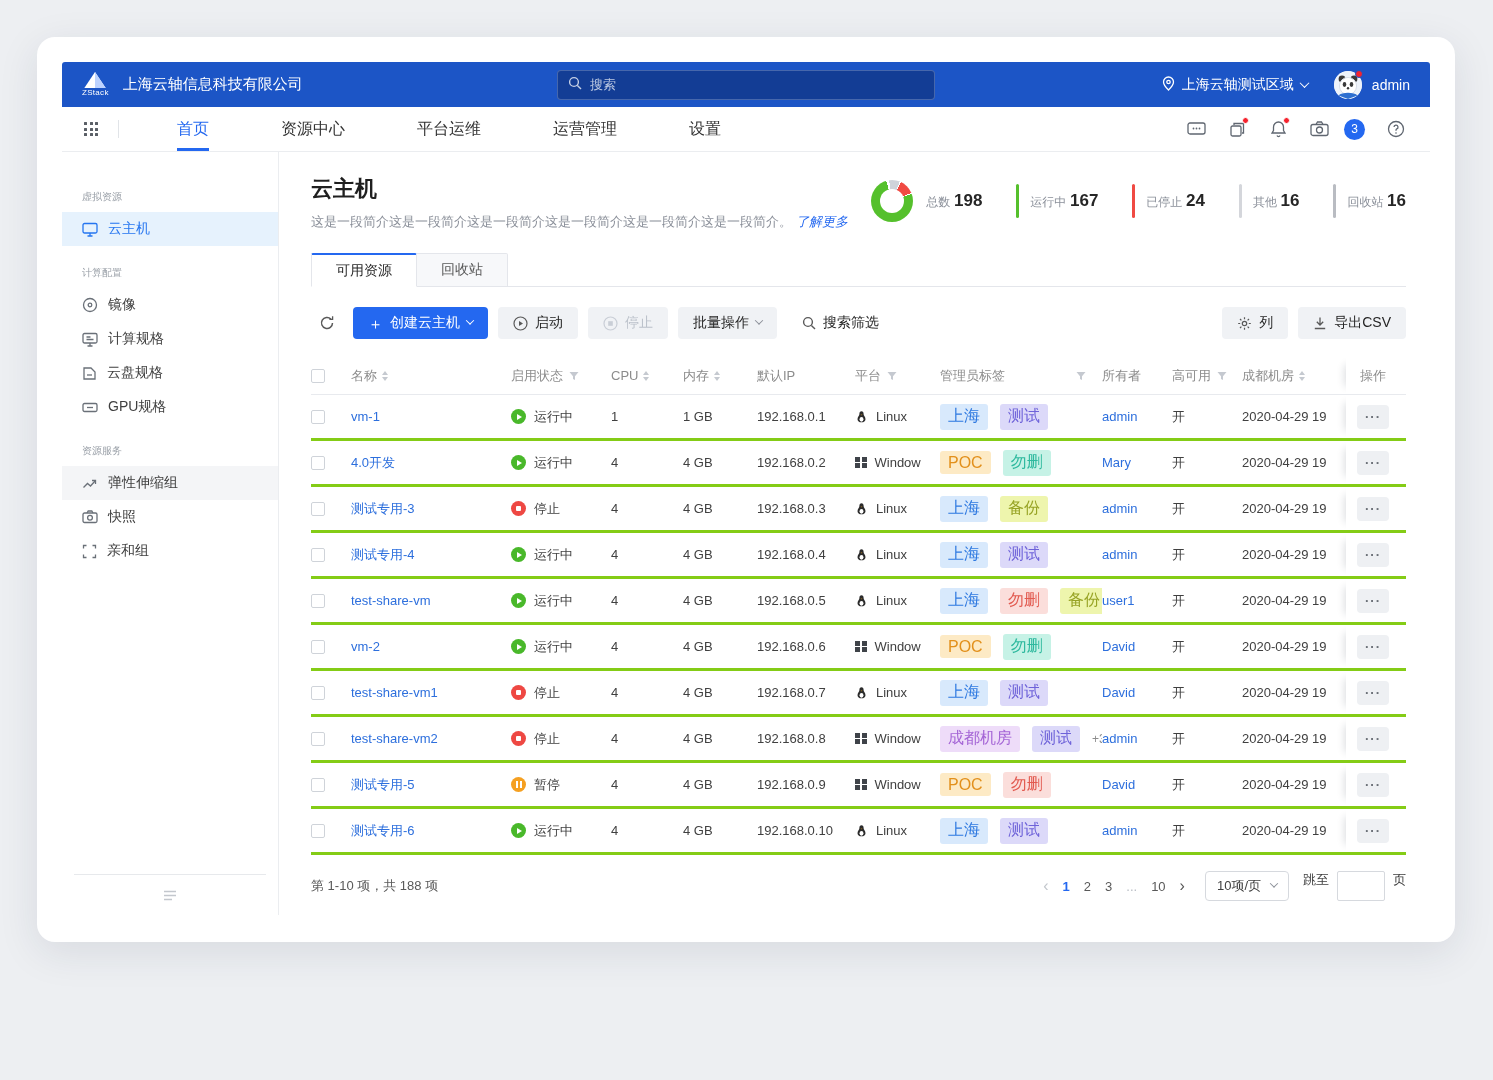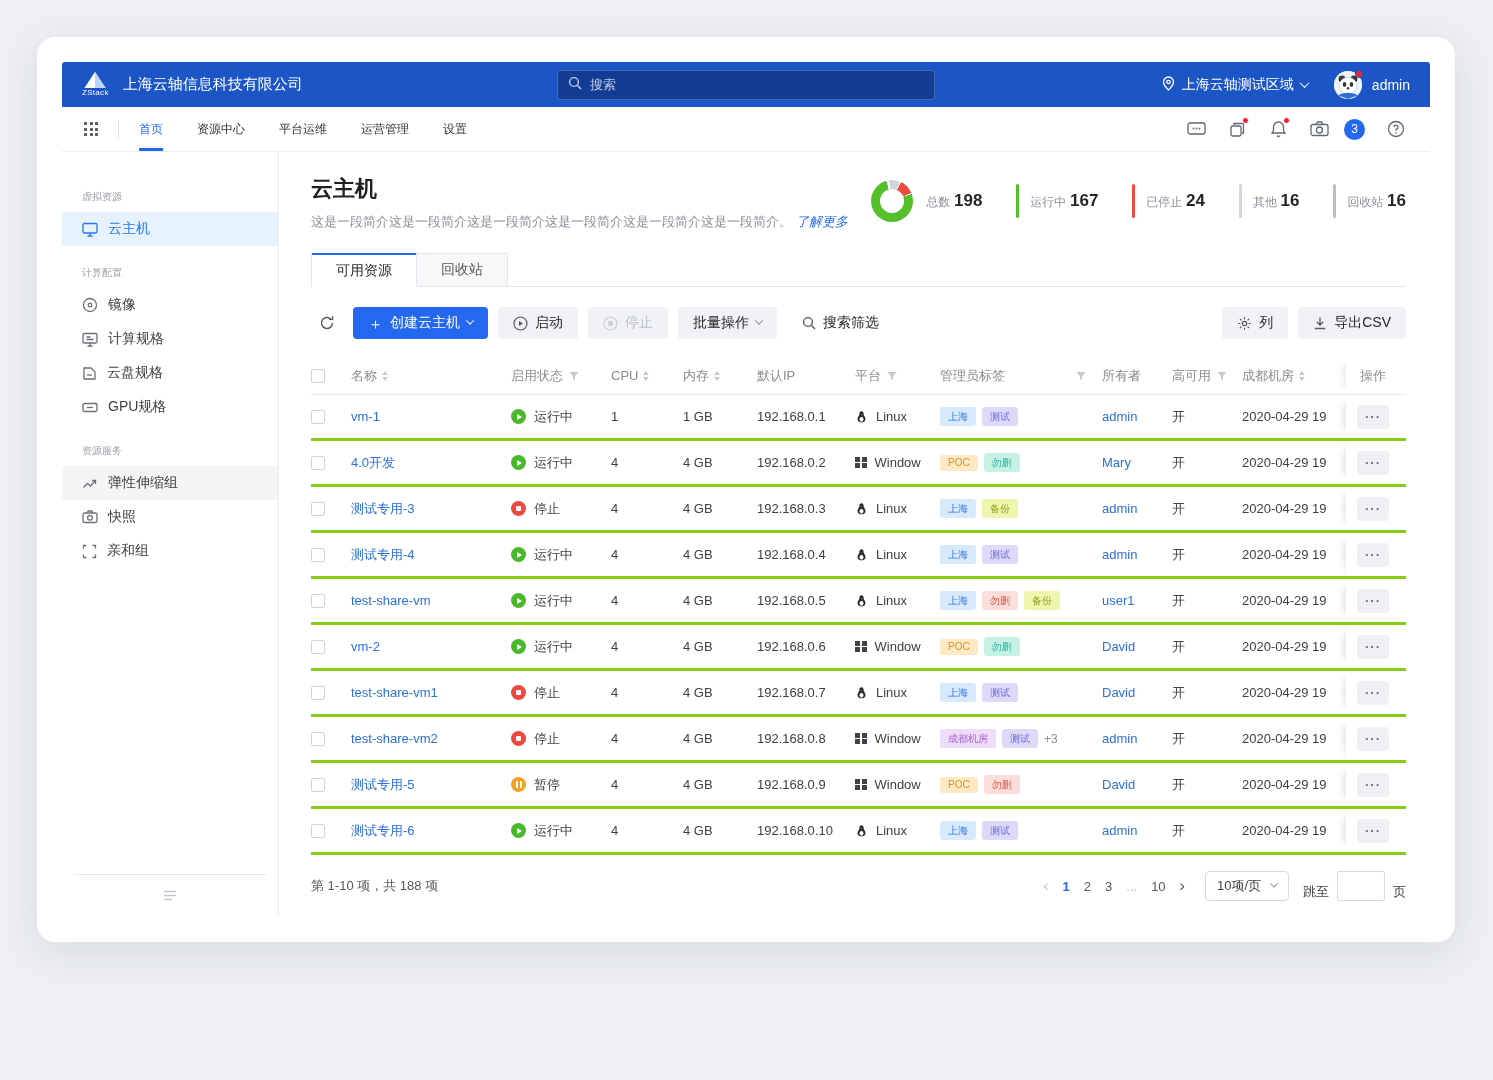--- a/index.html
+++ b/index.html
@@ -24,21 +24,21 @@
   .avatar { width:28px; height:28px; border-radius:50%; overflow:hidden; display:block; background:#eef3fa; }
   .reddot { position:absolute; width:8px; height:8px; background:#f5222d; border:1.5px solid #1c55c6; border-radius:50%; top:-1px; right:-1px; }
   .username { font-size:14px; }
 
   
   .navbar { height:45px; background:#fff; border-bottom:1px solid #ebedf0; display:flex; align-items:center; padding:0 24px 0 22px; flex:none; }
   .grid-icon { display:grid; grid-template-columns:repeat(3,3px); grid-gap:2.5px; cursor:pointer; }
   .grid-icon i { width:3px; height:3px; background:#5a5f66; border-radius:.5px; }
   .nav-divider { width:1px; height:18px; background:#e1e4e8; margin:0 20px; }
   .nav-items { display:flex; align-items:center; gap:34px; height:100%; }
-  .nav-item { font-size:12px; color:#333; height:100%; display:flex; align-items:center; position:relative; cursor:pointer; }
+  .nav-item { font-size:16px; color:#333; height:100%; display:flex; align-items:center; position:relative; cursor:pointer;margin-left:38px; }
   .nav-item.active { color:#2468f0; font-weight:500; }
   .nav-item.active::after { content:""; position:absolute; left:0; right:0; bottom:0; height:3px; background:#2468f0; }
   .nav-icons { margin-left:auto; display:flex; align-items:center; gap:21px; }
   .nico { position:relative; width:20px; height:20px; display:flex; align-items:center; justify-content:center; color:#5f6670; cursor:pointer; }
   .nico .reddot2 { position:absolute; width:7px; height:7px; background:#f5222d; border:1.5px solid #fff; border-radius:50%; top:-2px; right:-2px; }
   .badge-blue { width:21px; height:21px; border-radius:50%; background:#2468f0; color:#fff; font-size:12px; display:flex; align-items:center; justify-content:center; margin-left:-6px; cursor:pointer; }
 
   
   .app-body { flex:1; display:flex; min-height:0; }
 
@@ -114,21 +114,21 @@
   .st-ic { width:15px; height:15px; border-radius:50%; display:inline-flex; align-items:center; justify-content:center; margin-right:8px; flex:none; }
   .st-ic.running { background:#49b82a; }
   .st-ic.running i { width:0; height:0; border-left:5px solid #fff; border-top:3.5px solid transparent; border-bottom:3.5px solid transparent; margin-left:2px; }
   .st-ic.stopped { background:#ee4843; }
   .st-ic.stopped i { width:5px; height:5px; background:#fff; border-radius:1px; }
   .st-ic.paused { background:#f5a021; }
   .st-ic.paused i { width:6px; height:7px; border-left:2px solid #fff; border-right:2px solid #fff; }
   .plat-ic { margin-right:8px; display:inline-flex; align-items:center; }
   .win-ic { display:inline-grid; grid-template-columns:5px 5px; grid-gap:1.5px; }
   .win-ic i { width:5px; height:5px; background:#3f4349; }
-  .tag { font-size:10px; padding:2.5px 8px; border-radius:3px; margin-right:6px; white-space:nowrap; }
+  .tag { font-size:16px; padding:2.5px 8px; border-radius:3px; margin-right:12px; white-space:nowrap; }
   .tag-blue   { background:#d8e9fc; color:#2e79e0; }
   .tag-purple { background:#dcd9f9; color:#6e62d9; }
   .tag-orange { background:#fdeac5; color:#e2901c; }
   .tag-cyan   { background:#c6f2e6; color:#2eb99e; }
   .tag-lime   { background:#eef5ad; color:#97a324; }
   .tag-pink   { background:#fbdedb; color:#e25a50; }
   .tag-violet { background:#eedcf9; color:#a566d6; }
   .tag-extra  { font-size:12px; color:#8c8c8c; }
   .time-clip { display:inline-block; width:97px; overflow:hidden; white-space:nowrap; }
   .more-btn { width:32px; height:24px; background:#eef0f3; border:none; border-radius:4px; color:#6a6f76; font-size:13px; font-weight:700; letter-spacing:1px; cursor:pointer; line-height:1; font-family:inherit; }
@@ -137,21 +137,21 @@
   .pager { margin-top:16px; display:flex; align-items:center; }
   .pg-summary { font-size:13px; color:#595959; }
   .pg-right { margin-left:auto; display:flex; align-items:center; gap:14px; }
   .pg-arrow { font-size:16px; color:#595959; cursor:pointer; line-height:1; }
   .pg-arrow.disabled { color:#c3c7cd; }
   .pg-num { font-size:13px; color:#595959; cursor:pointer; }
   .pg-num.active { color:#2468f0; font-weight:700; }
   .pg-dots { color:#b9bdc4; }
   .pg-size { height:30px; border:1px solid #d6d9de; border-radius:4px; display:flex; align-items:center; gap:10px; padding:0 11px; font-size:13px; color:#404040; cursor:pointer; margin-left:6px; }
   .pg-size .caret-down { border-color:#8c9099; width:6px; height:6px; margin-top:-3px; }
-  .pg-jump { display:flex; align-items:flex-end; gap:8px; font-size:13px; color:#404040; }
+  .pg-jump { display:flex; align-items:flex-start; gap:8px; font-size:13px; color:#404040; }
   .pg-input { width:48px; height:30px; border:1px solid #d6d9de; border-radius:2px; outline:none; padding:0 6px; font-family:inherit; }
 </style>
 </head>
 <body>
 
 <div class="card">
 <div class="app">
 
   <div class="topbar">
     <span class="logo">

